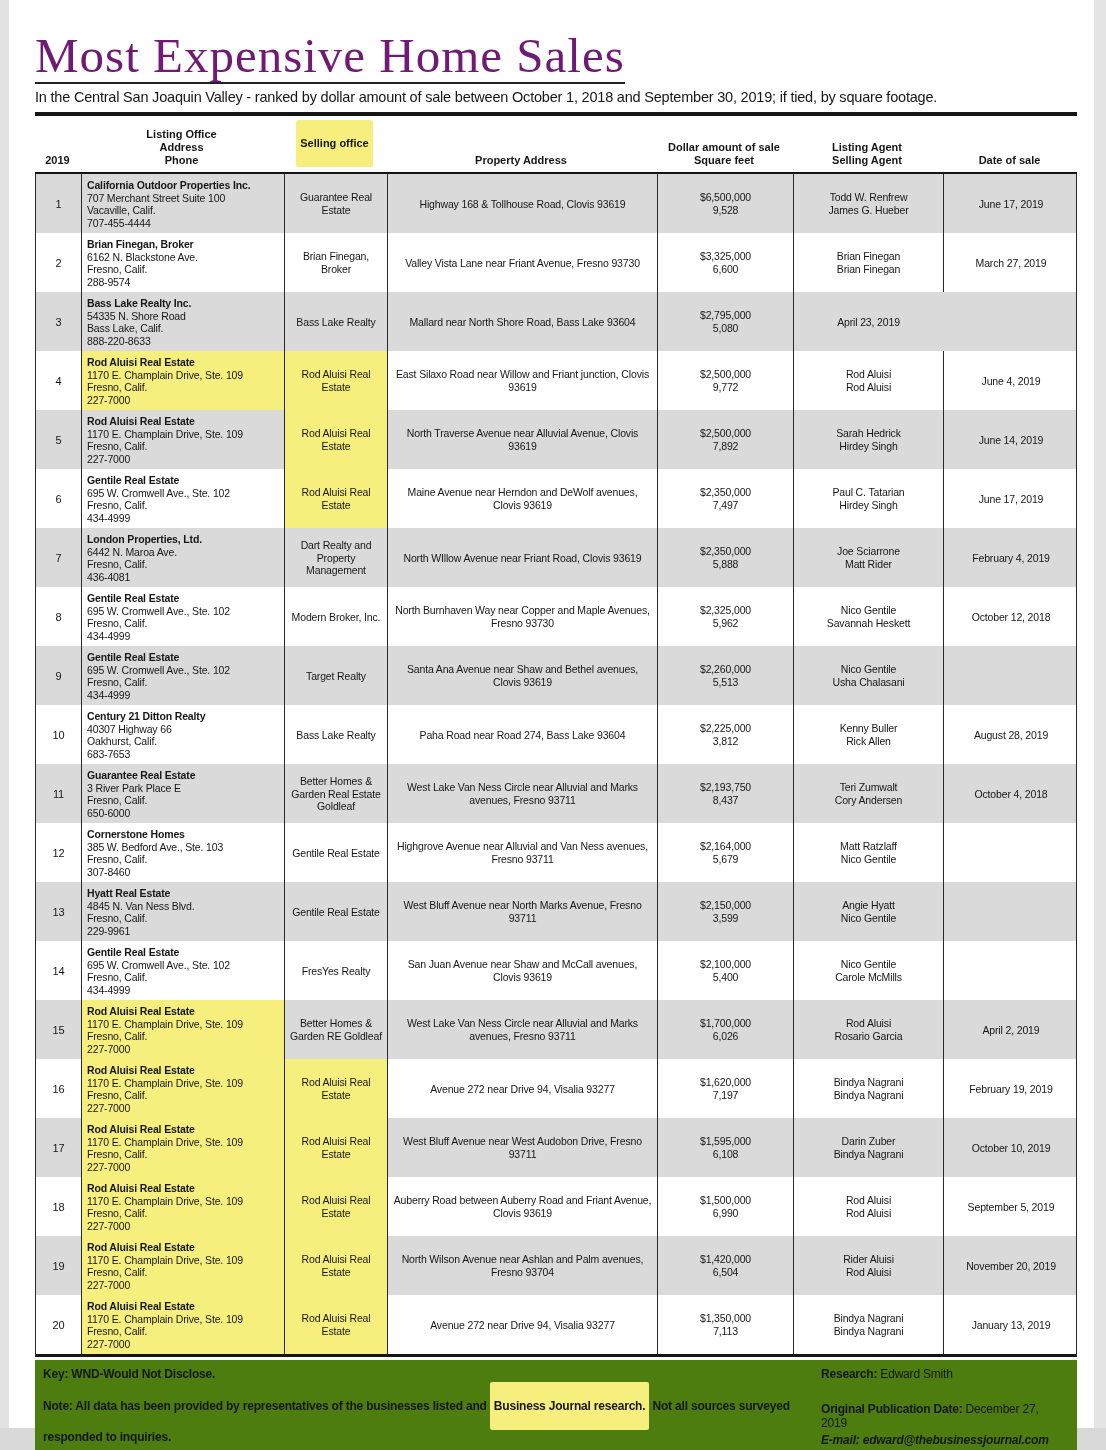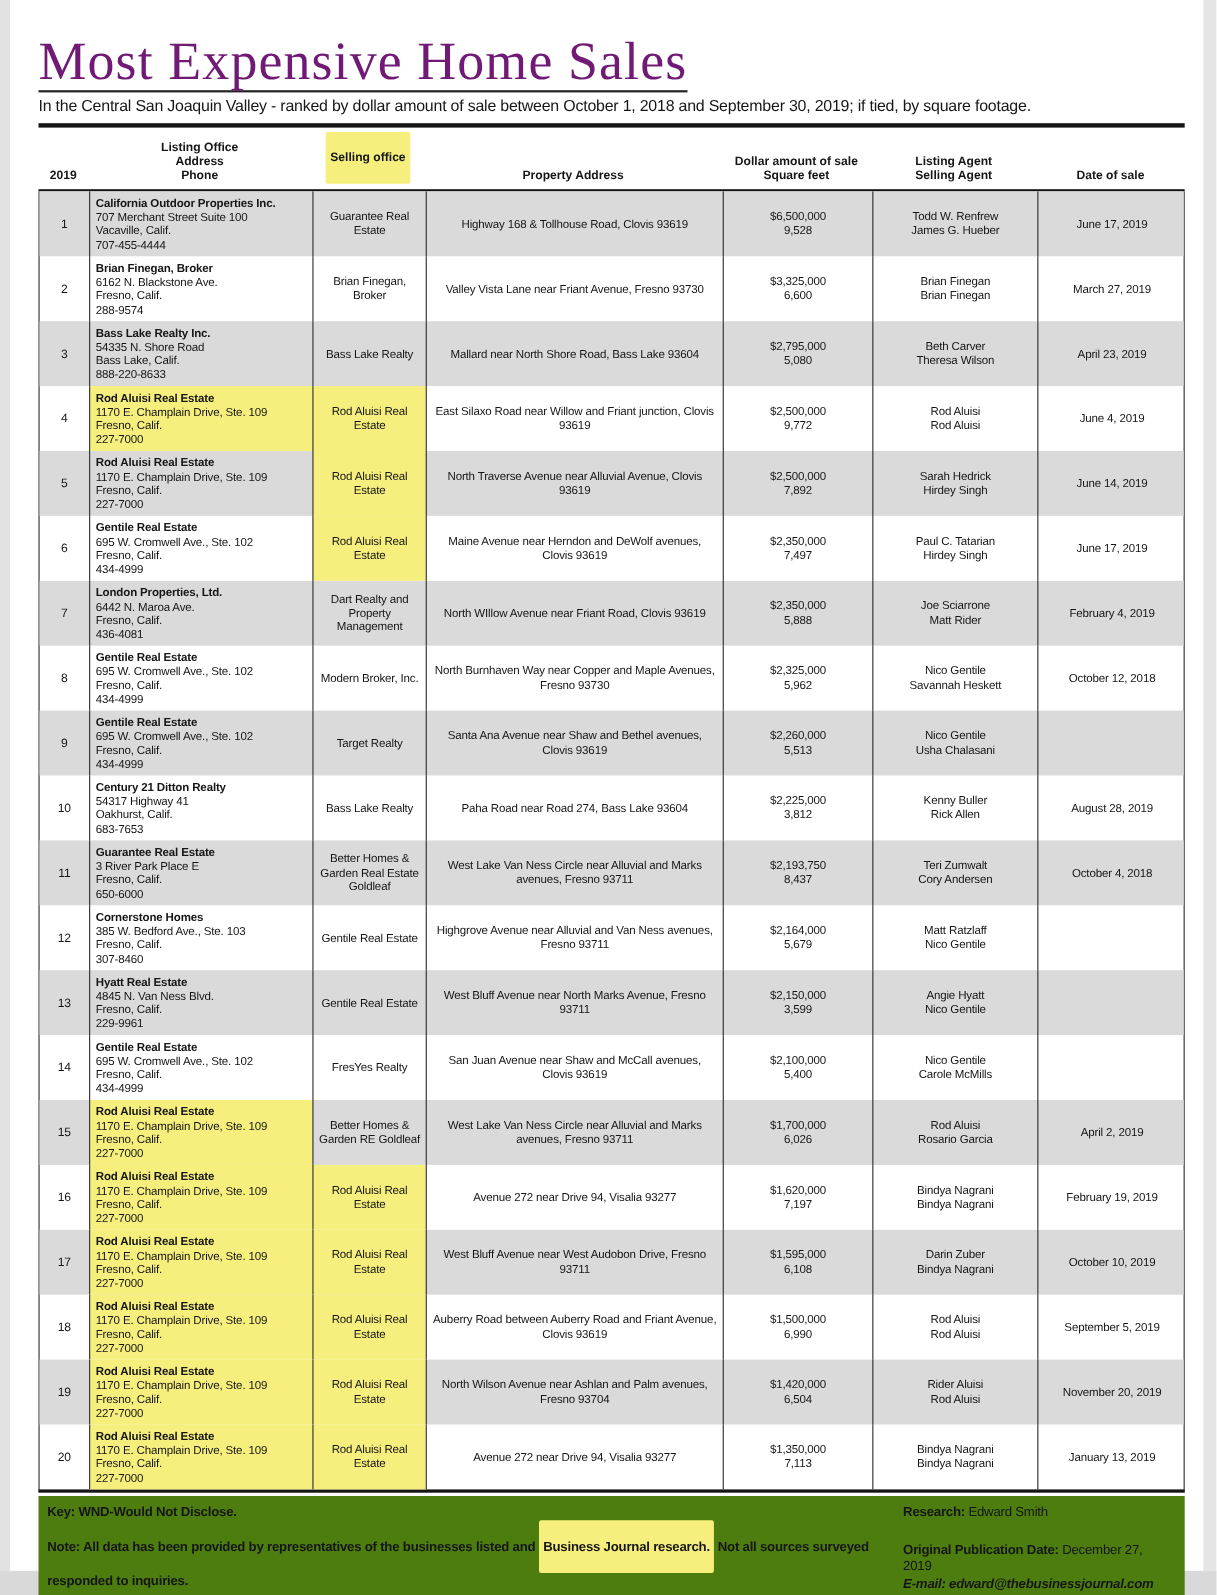--- a/index.html
+++ b/index.html
@@ -192,24 +192,20 @@
           <span>Bass Lake Realty</span>
         </div>
     <div class="cell cell-center">
           <span>Mallard near North Shore Road, Bass Lake 93604</span>
         </div>
     <div class="cell cell-center">
       <div>$2,795,000</div>
       <div>5,080</div>
     </div>
     <div class="cell cell-center">
-      <div>Beth Carver</div>
-      <div>Theresa Wilson</div>
-    </div>
-    <div class="cell cell-center">
           <span>April 23, 2019</span>
         </div>
   </div>
 
   <div class="grid-cols row">
     <div class="cell cell-rank">
           <span>4</span>
         </div>
     <div class="cell cell-listing hl">
       <div class="office-name">Rod Aluisi Real Estate</div>
@@ -380,21 +376,21 @@
           <span></span>
         </div>
   </div>
 
   <div class="grid-cols row">
     <div class="cell cell-rank">
           <span>10</span>
         </div>
     <div class="cell cell-listing">
       <div class="office-name">Century 21 Ditton Realty</div>
-      <div>54317 Highway 41</div>
+      <div>40307 Highway 66</div>
       <div>Oakhurst, Calif.</div>
       <div>683-7653</div>
     </div>
     <div class="cell cell-selling cell-center">
           <span>Bass Lake Realty</span>
         </div>
     <div class="cell cell-center">
           <span>Paha Road near Road 274, Bass Lake 93604</span>
         </div>
     <div class="cell cell-center">

